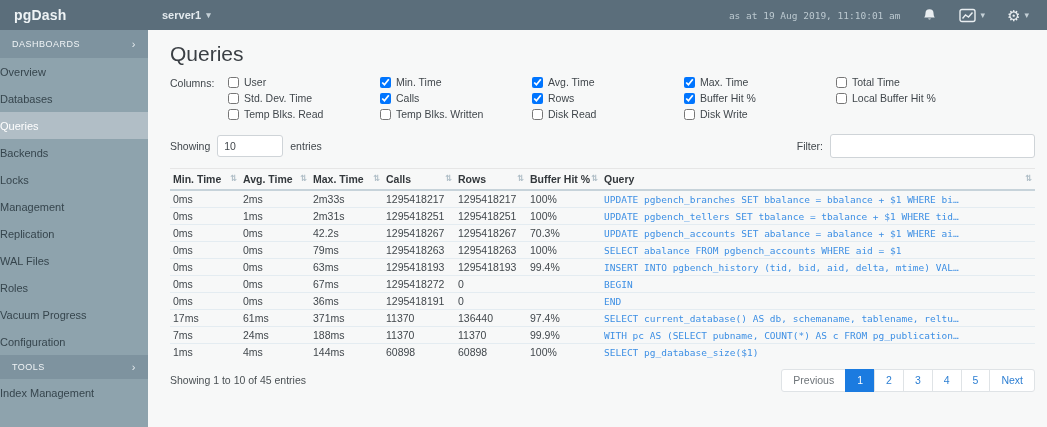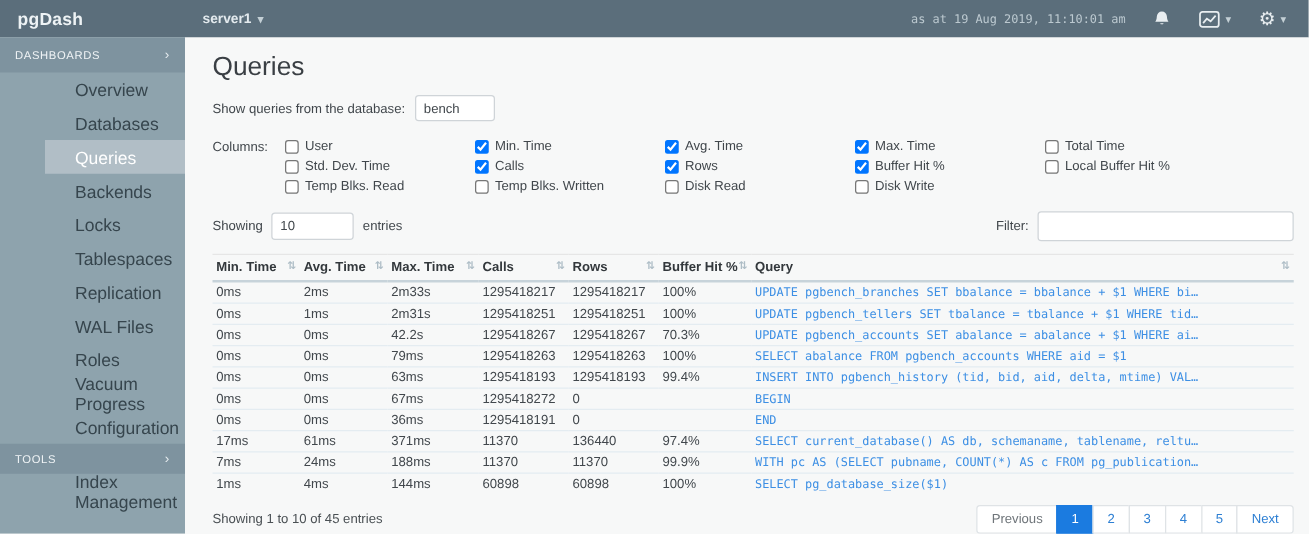--- a/index.html
+++ b/index.html
@@ -19,21 +19,21 @@
 
   
   .body-wrap { display:flex; height:397px; }
 
   
   .sidebar { width:148px; background:#8ea3ad; flex-shrink:0; display:flex; flex-direction:column; }
   .side-header { background:#7e939f; color:#f0f4f6; font-size:9px; letter-spacing:.5px; padding:12px 12px; display:flex; align-items:center; justify-content:space-between; cursor:pointer;gap:18px; }
   .side-header.big { height:28px; }
   .side-header.small { height:18px;text-align:right; }
   .side-chevron { font-size:11px; color:#e6ecef; }
-  .side-item { height:27px; display:flex; align-items:center; padding-left:24px; font-size:14px; color:#36454d; cursor:pointer;margin-left:36px; }
+  .side-item { height:27px; display:flex; align-items:center; font-size:11px; color:#36454d; cursor:pointer; }
   .side-item.active { background:#b1bec6; color:#ffffff; }
 
   
   .content { flex:1; padding:12px 12px 0 22px; background:#f7f8f8; }
   .page-title { font-size:21px; font-weight:500; color:#3a3f44; margin-bottom:10px; }
   .db-row { display:flex; align-items:center; font-size:10.5px; color:#41474c; gap:8px; margin-bottom:14px; }
   .text-input { border:1px solid #cfd4d8; border-radius:3px; background:#fff; font-size:10.5px; color:#41474c; padding:3px 6px; font-family:"Liberation Sans", sans-serif; }
   .db-input { width:64px; height:21px; }
 
   .columns-row { display:flex; font-size:10.5px; color:#41474c; margin-bottom:14px; }
@@ -99,40 +99,36 @@
   <nav class="sidebar" id="sidebar">
       <div class="side-header big">
         <span>DASHBOARDS</span>
         <span class="side-chevron">›</span>
       </div>
       <div class="side-item">Overview</div>
       <div class="side-item">Databases</div>
       <div class="side-item active">Queries</div>
       <div class="side-item">Backends</div>
       <div class="side-item">Locks</div>
-      <div class="side-item">Tablespaces</div>
+      <div class="side-item">Management</div>
       <div class="side-item">Replication</div>
       <div class="side-item">WAL Files</div>
       <div class="side-item">Roles</div>
       <div class="side-item">Vacuum Progress</div>
       <div class="side-item">Configuration</div>
       <div class="side-header small">
         <span>TOOLS</span>
         <span class="side-chevron">›</span>
       </div>
       <div class="side-item">Index Management</div>
     </nav>
 
   <main class="content">
     <div class="page-title">Queries</div>
 
-    <div class="db-row">
-      <span>Show queries from the database:</span>
-      <input class="text-input db-input" type="text" value="bench" style="">
-    </div>
 
     <div class="columns-row">
       <span class="col-label">Columns:</span>
       <div class="chk-groups" id="chk-groups">
           <div class="chk-group">
             <label class="chk-item">
               <input type="checkbox" style="">
               <span>User</span>
             </label>
             <label class="chk-item">

